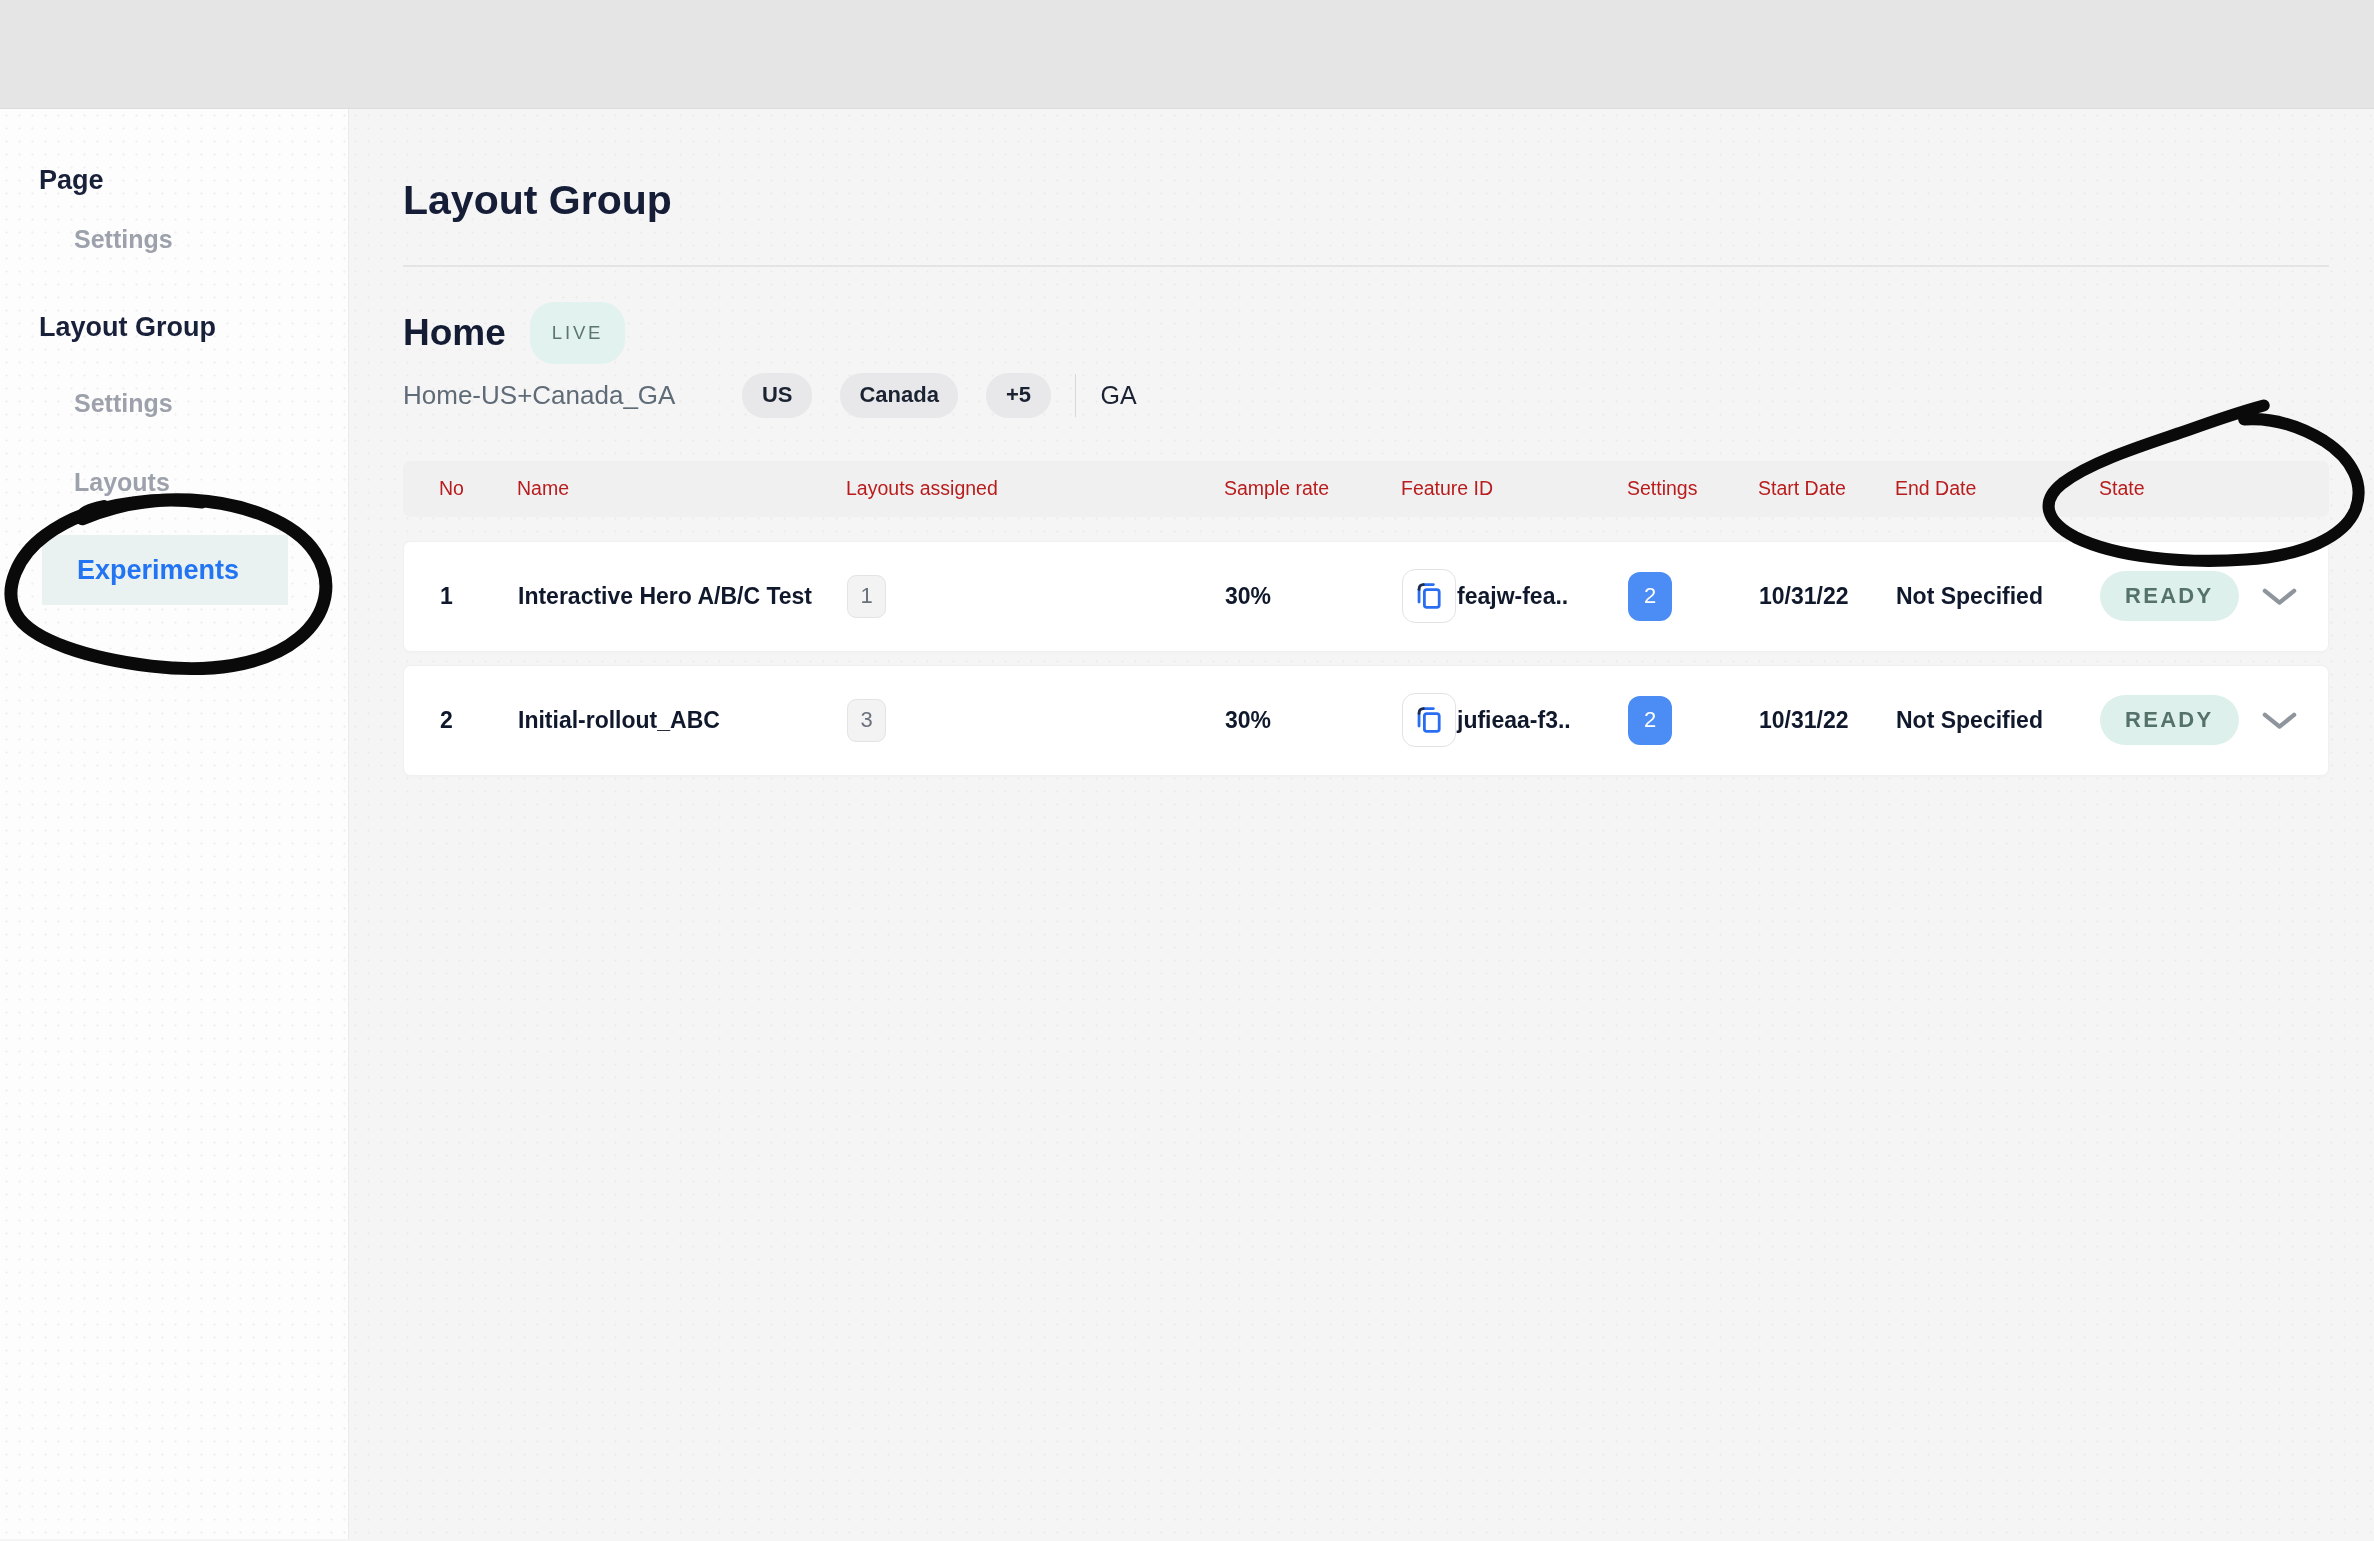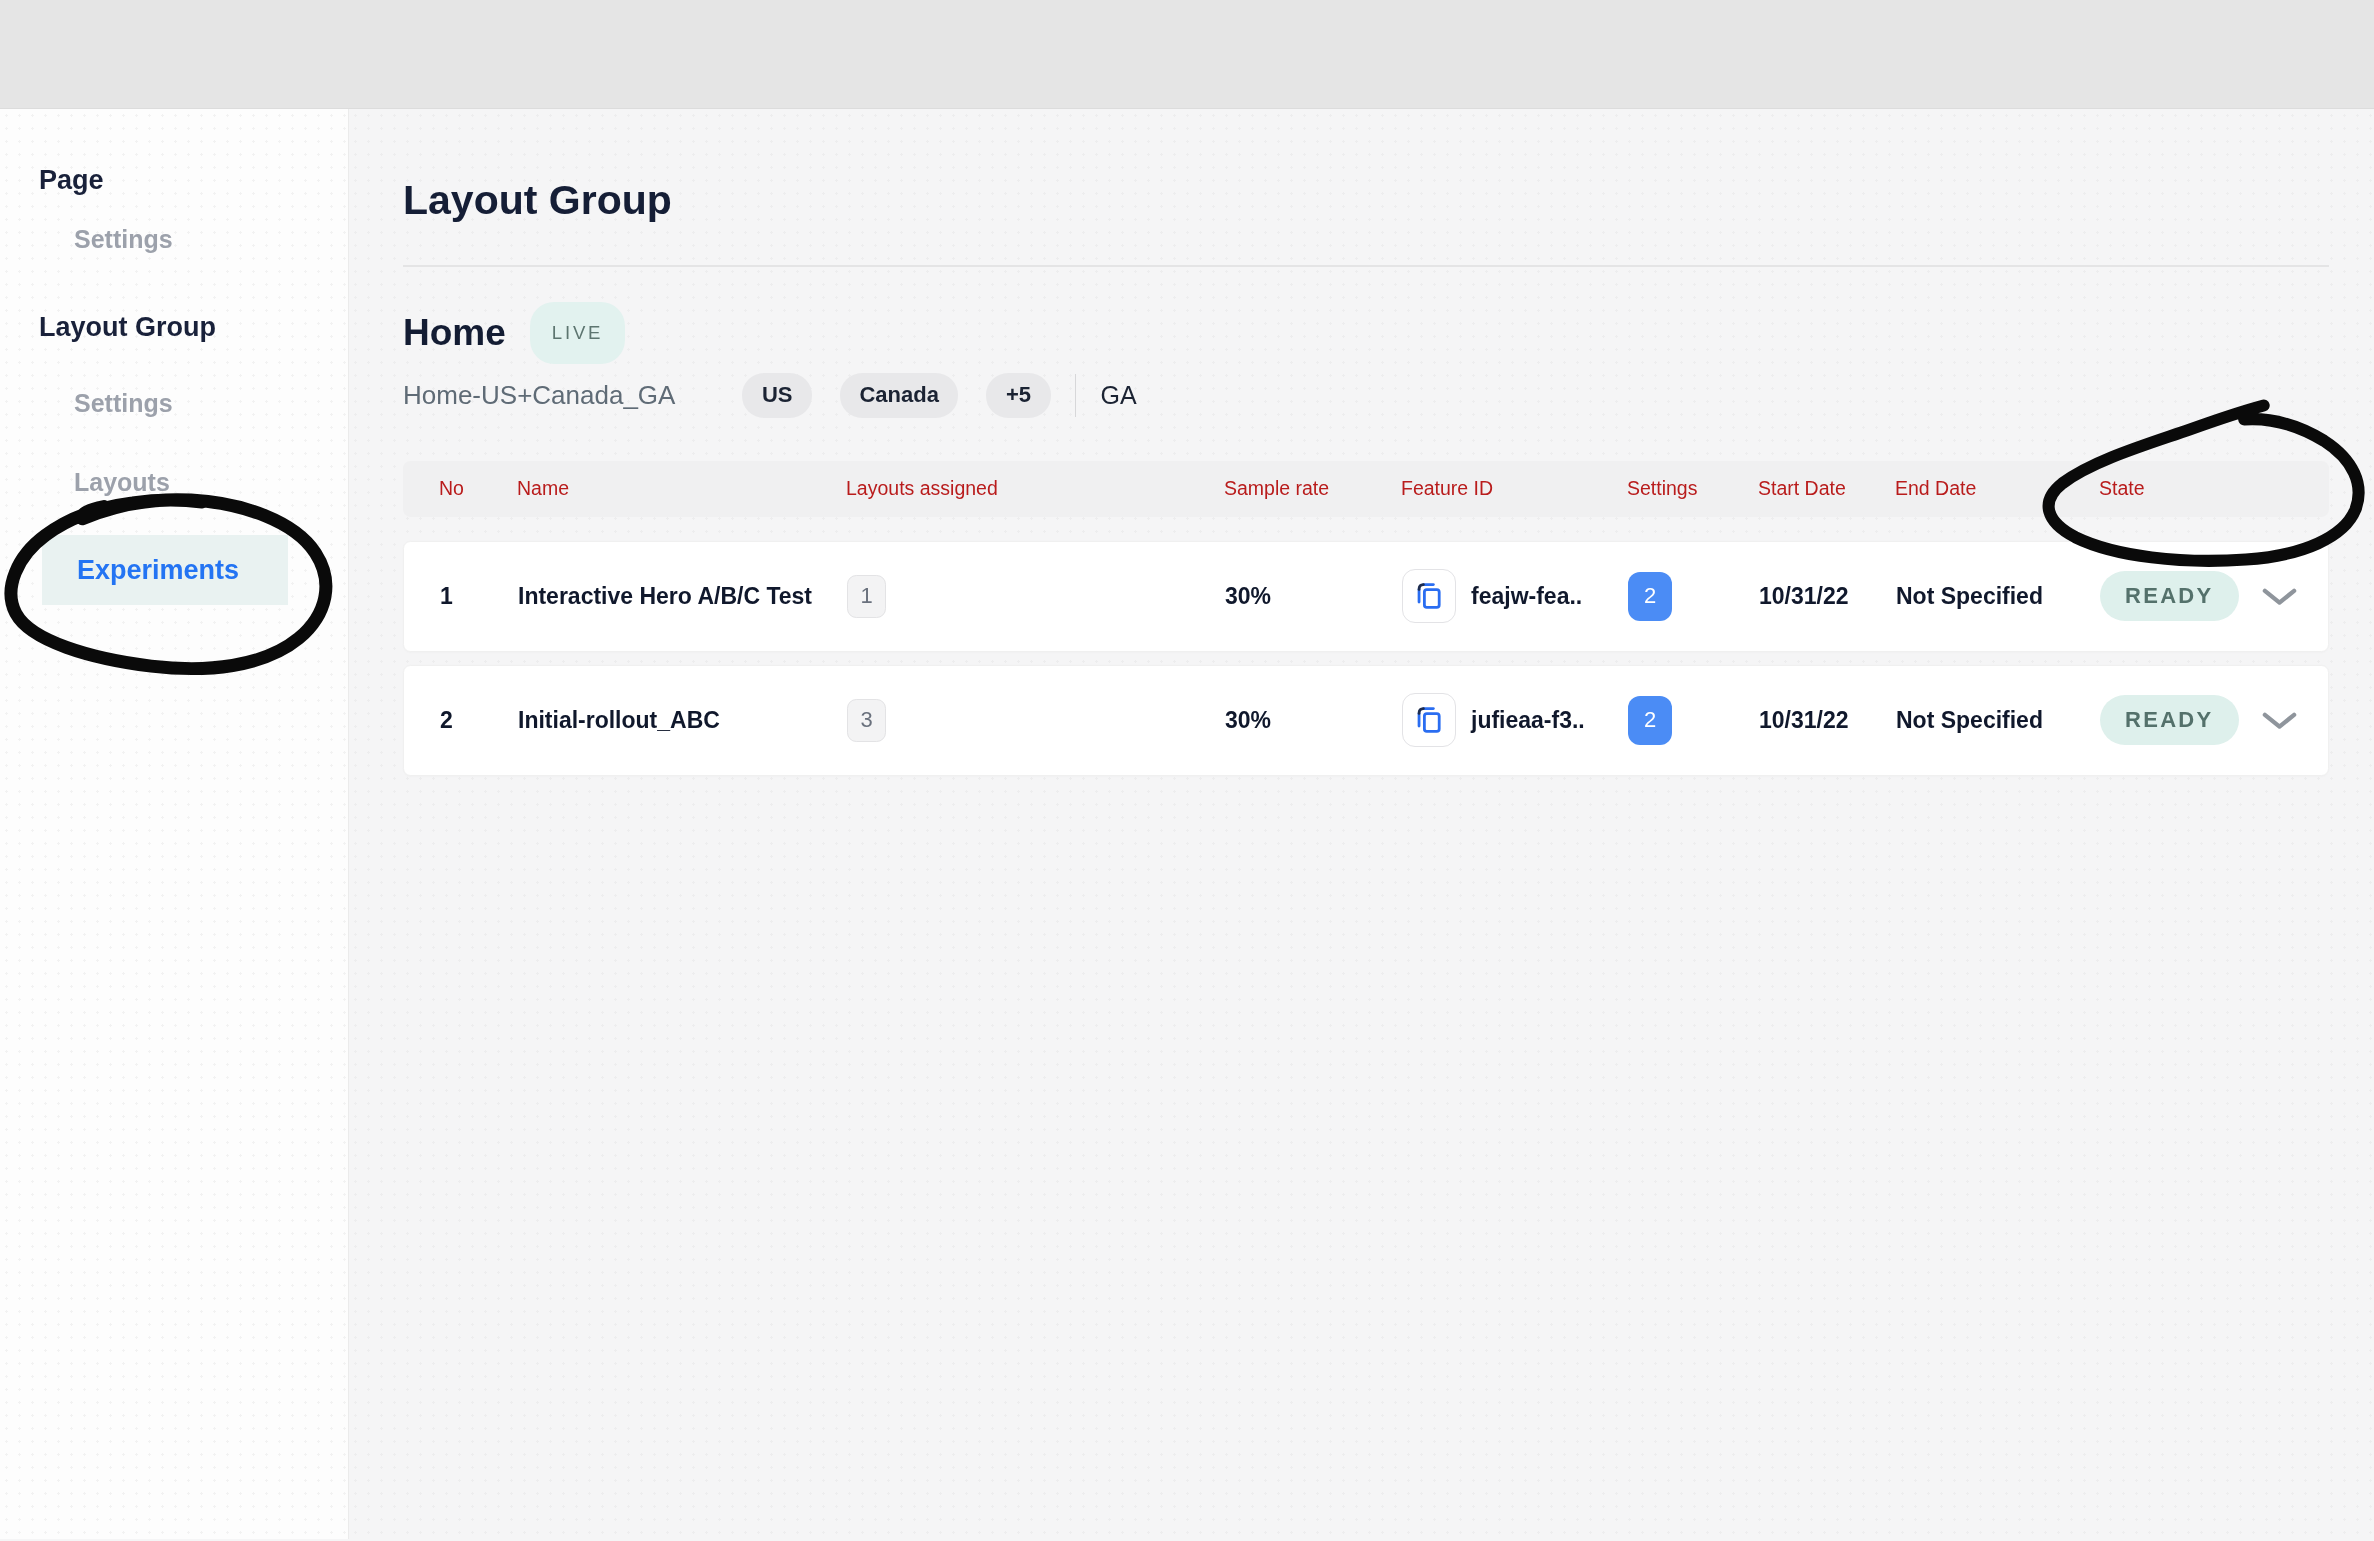--- a/index.html
+++ b/index.html
@@ -82,21 +82,21 @@
     font-size:23px; font-weight:600; color:#10182c;
   }
   .trow.first { margin-top:24px; }
   .trow.next  { margin-top:13px; }
   .cell-date { font-weight:700; }
   .layouts-box {
     width:39px; height:43px; background:#f3f3f4; border:1.9px solid #e3e3e5;
     border-radius:9.3px; display:flex; align-items:center; justify-content:center;
     font-size:22px; font-weight:500; color:#6a717d;
   }
-  .feature-cell { display:flex; align-items:center; gap:15px;text-align:right; }
+  .feature-cell { display:flex; align-items:center; gap:1px;text-align:right; }
   .copy-btn {
     width:54px; height:54px; background:#ffffff; border:1.9px solid #e3e3e6;
     border-radius:13px; display:flex; align-items:center; justify-content:center;
     cursor:pointer; padding:0;
   }
   .versions-badge {
     width:44px; height:49px; background:#4b8cf5; border-radius:12px;
     display:flex; align-items:center; justify-content:center;
     color:#ffffff; font-size:22px; font-weight:500;
   }

